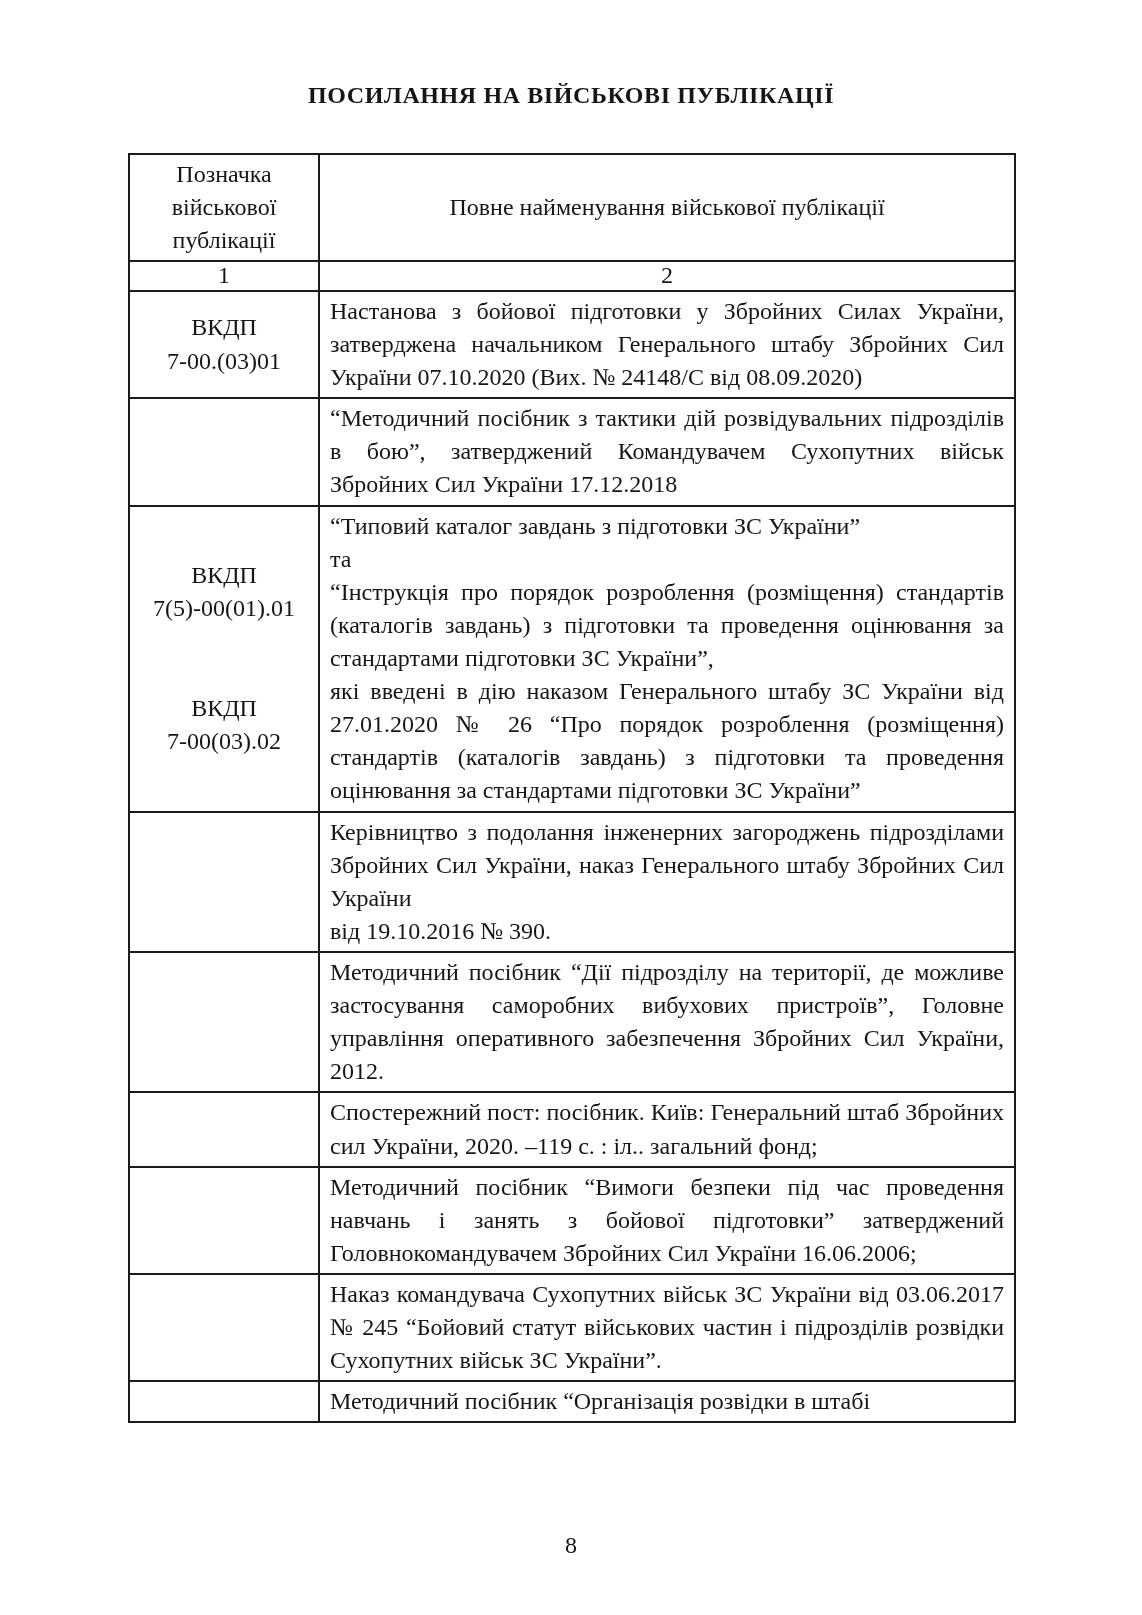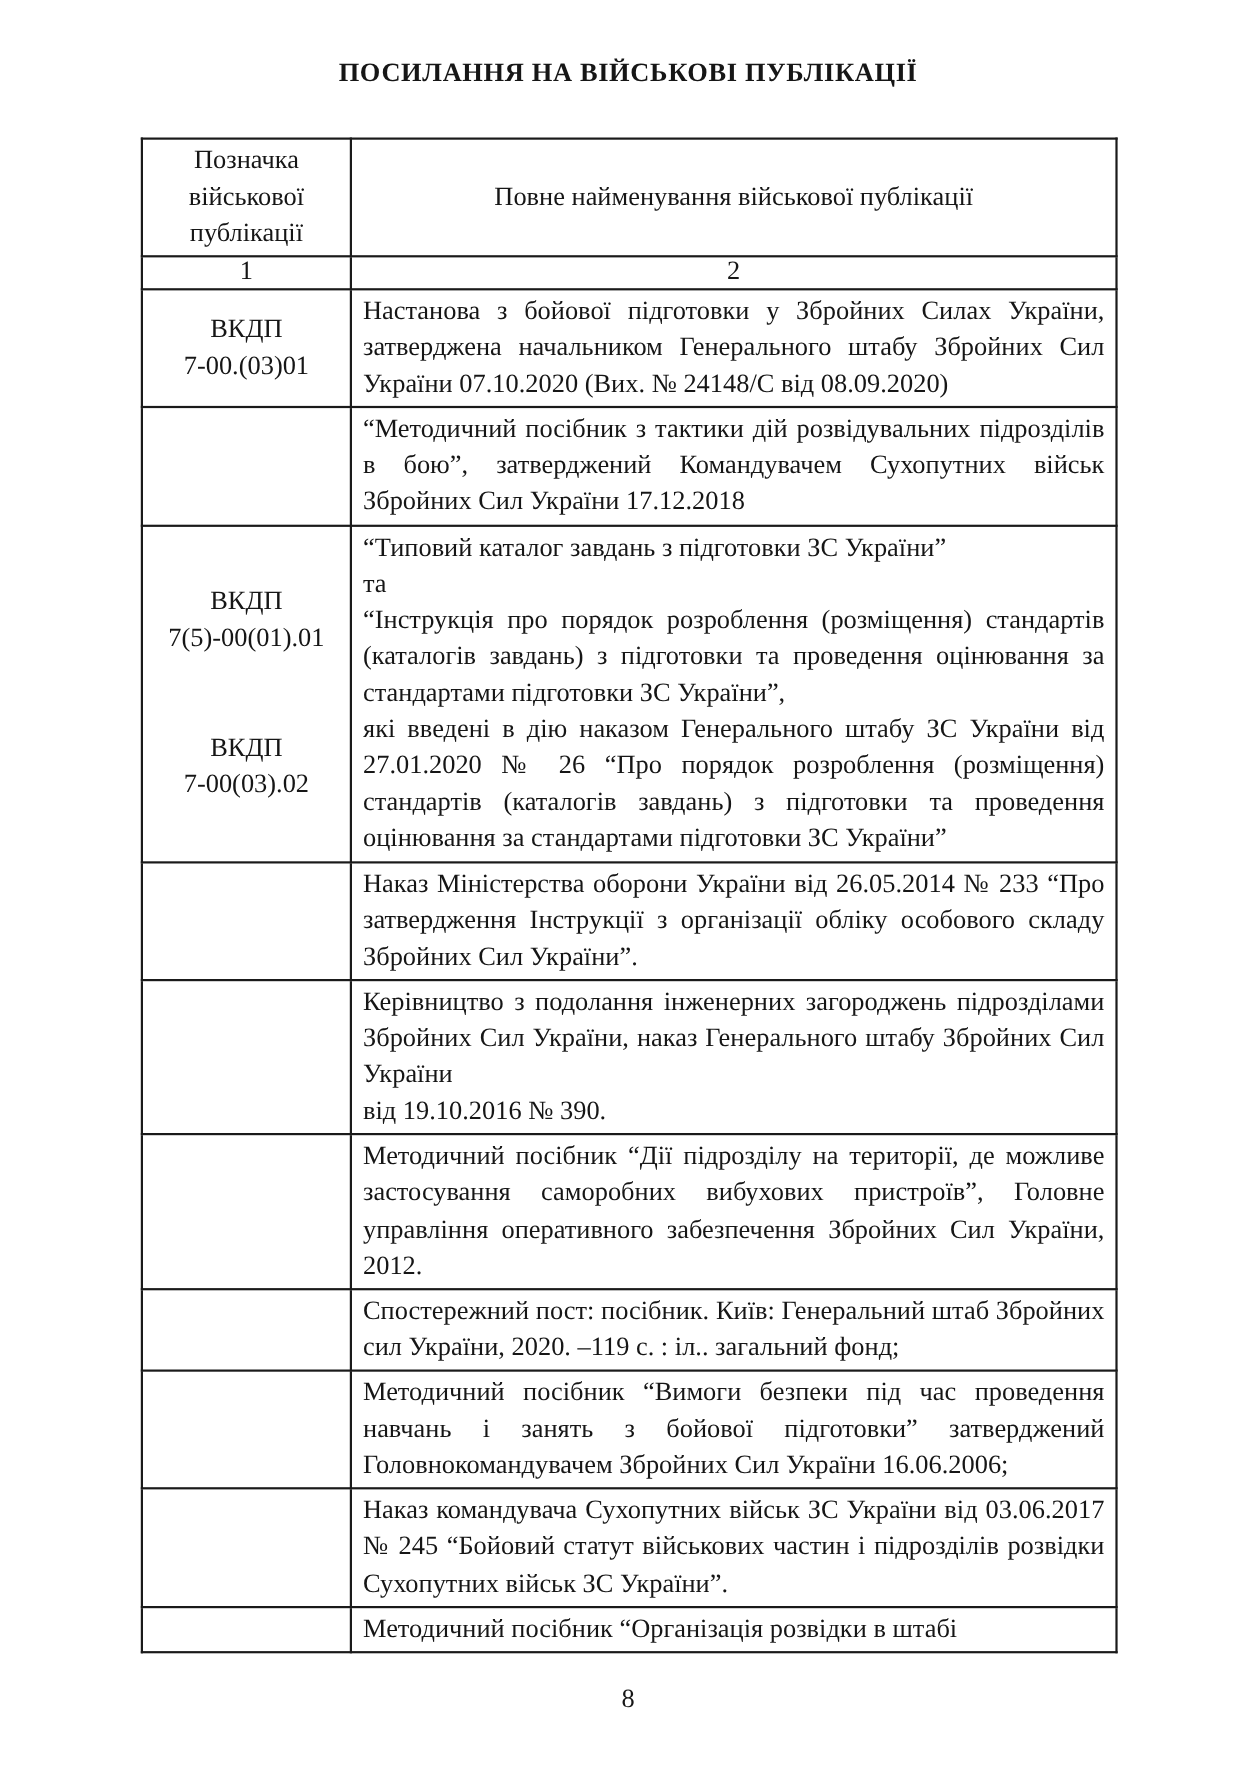--- a/index.html
+++ b/index.html
@@ -9,21 +9,21 @@
     background: #ffffff;
   }
   body {
     width: 1142px;
     height: 1615px;
     position: relative;
     font-family: "Liberation Serif", "DejaVu Serif", serif;
     color: #161616;
   }
   .page-title {
-    padding-top: 54px;
+    padding-top: 82px;
     text-align: center;
     font-weight: bold;
     font-size: 24px;
     letter-spacing: 0.6px;
   }
   table.ref-table {
     border-collapse: collapse;
     table-layout: fixed;
     margin: 44px 0 12px 128px;
     width: 886px;
@@ -105,24 +105,20 @@
 
 ВКДП
 7-00(03).02</td>
       <td class="description-cell">“Типовий каталог завдань з підготовки ЗС України”
 та
 “Інструкція про порядок розроблення (розміщення) стандартів (каталогів завдань) з підготовки та проведення оцінювання за стандартами підготовки ЗС України”,
 які введені в дію наказом Генерального штабу ЗС України від 27.01.2020 № 26 “Про порядок розроблення (розміщення) стандартів (каталогів завдань) з підготовки та проведення оцінювання за стандартами підготовки ЗС України”</td>
     </tr>
     <tr>
       <td class="designation-cell"></td>
-      <td class="description-cell">Наказ Міністерства оборони України від 26.05.2014 № 233 “Про затвердження Інструкції з організації обліку особового складу Збройних Сил України”.</td>
-    </tr>
-    <tr>
-      <td class="designation-cell"></td>
       <td class="description-cell">Керівництво з подолання інженерних загороджень підрозділами Збройних Сил України, наказ Генерального штабу Збройних Сил України
 від 19.10.2016 № 390.</td>
     </tr>
     <tr>
       <td class="designation-cell"></td>
       <td class="description-cell">Методичний посібник “Дії підрозділу на території, де можливе застосування саморобних вибухових пристроїв”, Головне управління оперативного забезпечення Збройних Сил України, 2012.</td>
     </tr>
     <tr>
       <td class="designation-cell"></td>
       <td class="description-cell">Спостережний пост: посібник. Київ: Генеральний штаб Збройних сил України, 2020. –119 с. : іл.. загальний фонд;</td>

